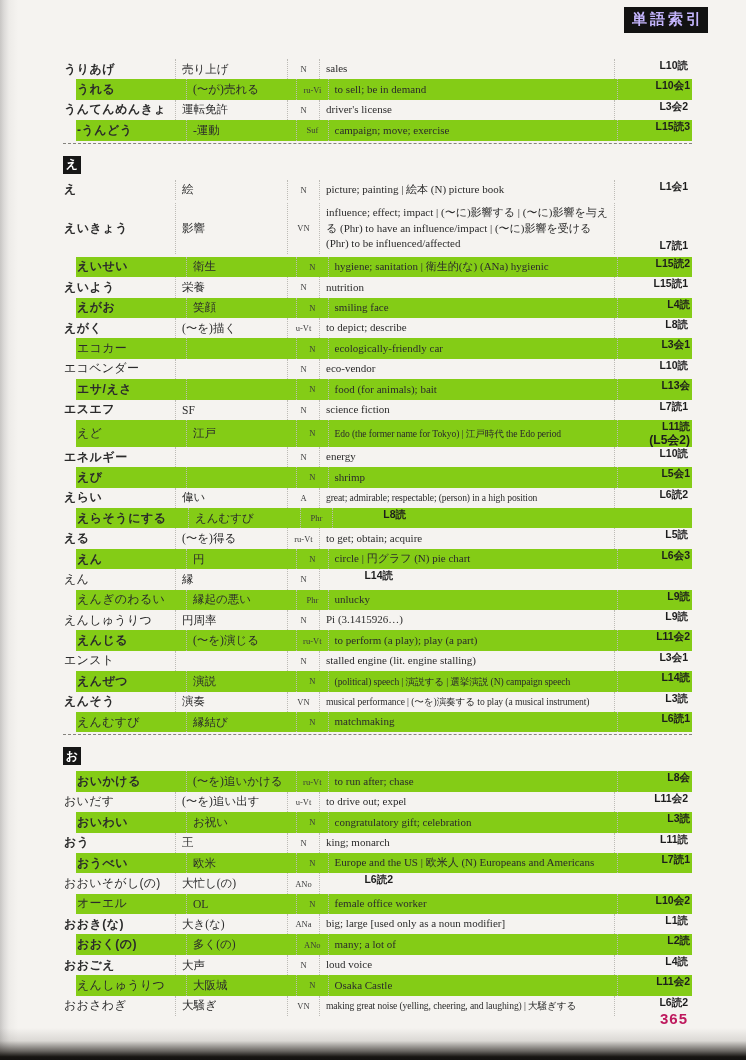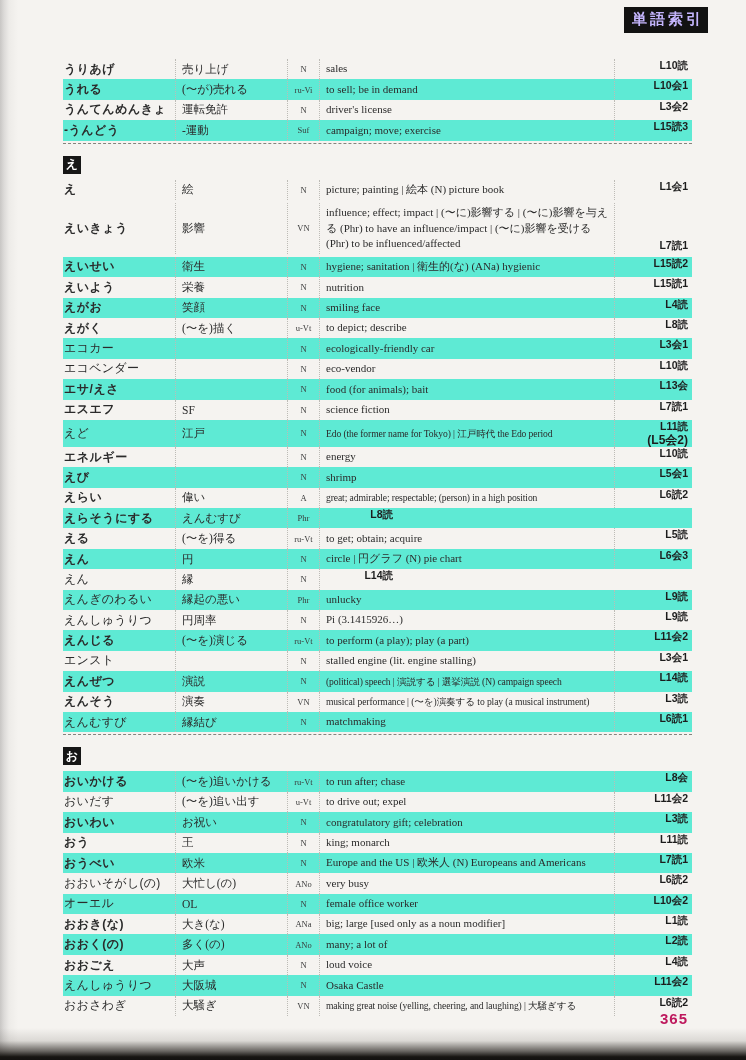--- a/index.html
+++ b/index.html
@@ -8,21 +8,21 @@
   #photo .left-edge{position:absolute;left:0;top:0;bottom:0;width:18px;z-index:5;pointer-events:none;
          background:linear-gradient(90deg,#c8c6c4 0px,#dcdad8 4px,#edebe8 9px,rgba(245,243,240,0) 18px);}
   #photo .bottom-shadow{position:absolute;left:0;right:0;bottom:0;height:32px;z-index:6;pointer-events:none;
          background:linear-gradient(180deg,rgba(0,0,0,0) 0%,rgba(100,95,88,0.18) 40%,rgba(52,48,44,0.72) 72%,#171512 90%,#131110 100%);}
   .header-badge{position:absolute;top:7px;right:38px;background:#121212;color:#c4b5fd;
          font-weight:bold;font-size:15px;letter-spacing:3px;padding:3px 4px 4px 8px;z-index:2;}
   #content{position:absolute;left:63px;top:59px;width:629px;z-index:1;}
   .sec-badge{width:18px;height:18px;background:#161616;color:#fff;font-size:12px;font-weight:bold;
          display:flex;align-items:center;justify-content:center;margin:12px 0 6px 0;}
   .row{display:flex;align-items:stretch;min-height:20.4px;}
-  .row.shade{background:#5eead4;}
+  .row.shade{background:#84cc16;margin-left:13px;}
   .cell{display:flex;align-items:center;box-sizing:border-box;}
   .c-kanji,.c-pos,.c-meaning,.c-lesson{border-left:1px dotted #bdbbb6;}
   .c-reading{width:112px;font-size:12px;font-weight:bold;letter-spacing:0.5px;padding:1px 2px 1px 1px;text-align:right;}
   .row.rnormal .c-reading{font-weight:normal;letter-spacing:0.3px;}
   .c-kanji{width:112px;font-family:"Liberation Serif",serif;font-size:11.5px;padding:1px 2px 1px 6px;}
   .c-pos{width:32px;font-family:"Liberation Serif",serif;font-size:8.5px;justify-content:center;
          text-align:center;color:#3a3a3a;}
   .c-meaning{width:295px;font-family:"Liberation Serif",serif;font-size:11px;line-height:1.42;
          padding:2px 4px 2px 6px;}
   .row.condensed .c-meaning{font-size:9.6px;letter-spacing:-0.1px;}
@@ -347,21 +347,20 @@
         <div class="cell c-pos">N</div>
         <div class="cell c-meaning">Europe and the US | 欧米人 (N) Europeans and Americans</div>
         <div class="cell c-lesson">
           <span>L7読1</span>
         </div>
       </div>
       <div class="row rnormal">
         <div class="cell c-reading">おおいそがし(の)</div>
         <div class="cell c-kanji">大忙し(の)</div>
         <div class="cell c-pos">ANo</div>
-        <div class="cell c-meaning">very busy</div>
         <div class="cell c-lesson">
           <span>L6読2</span>
         </div>
       </div>
       <div class="row shade rnormal">
         <div class="cell c-reading">オーエル</div>
         <div class="cell c-kanji">OL</div>
         <div class="cell c-pos">N</div>
         <div class="cell c-meaning">female office worker</div>
         <div class="cell c-lesson">

